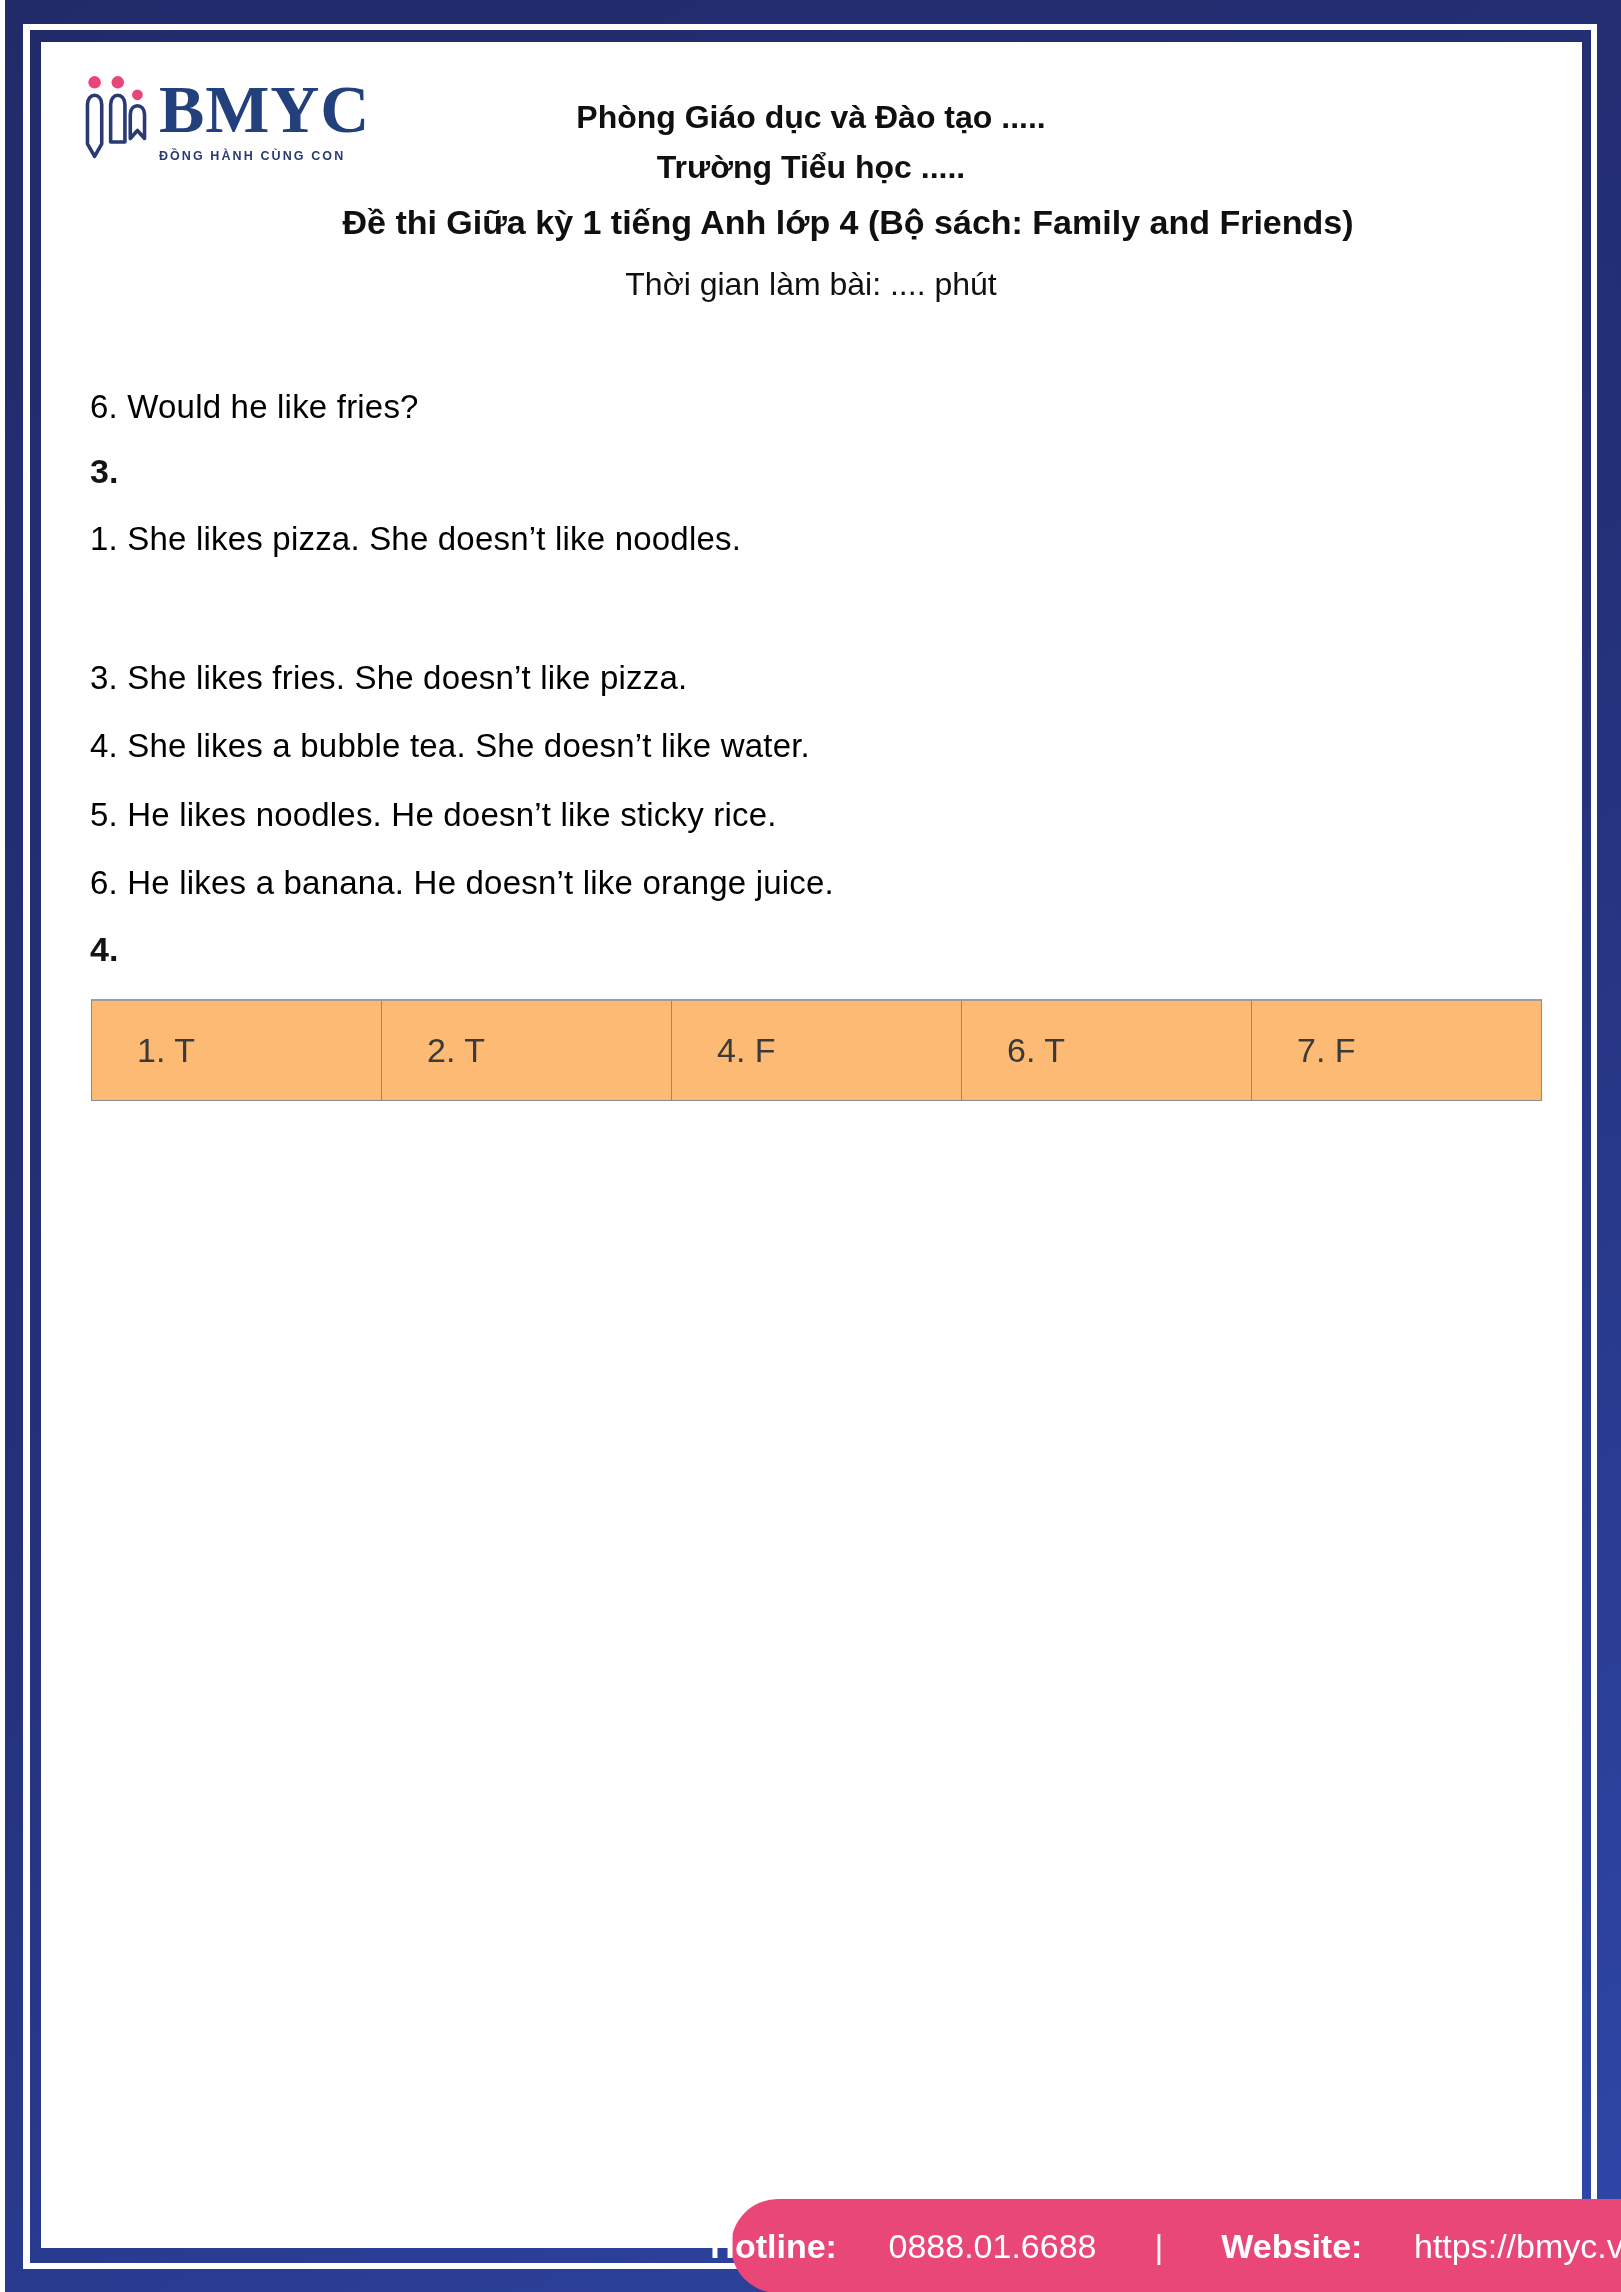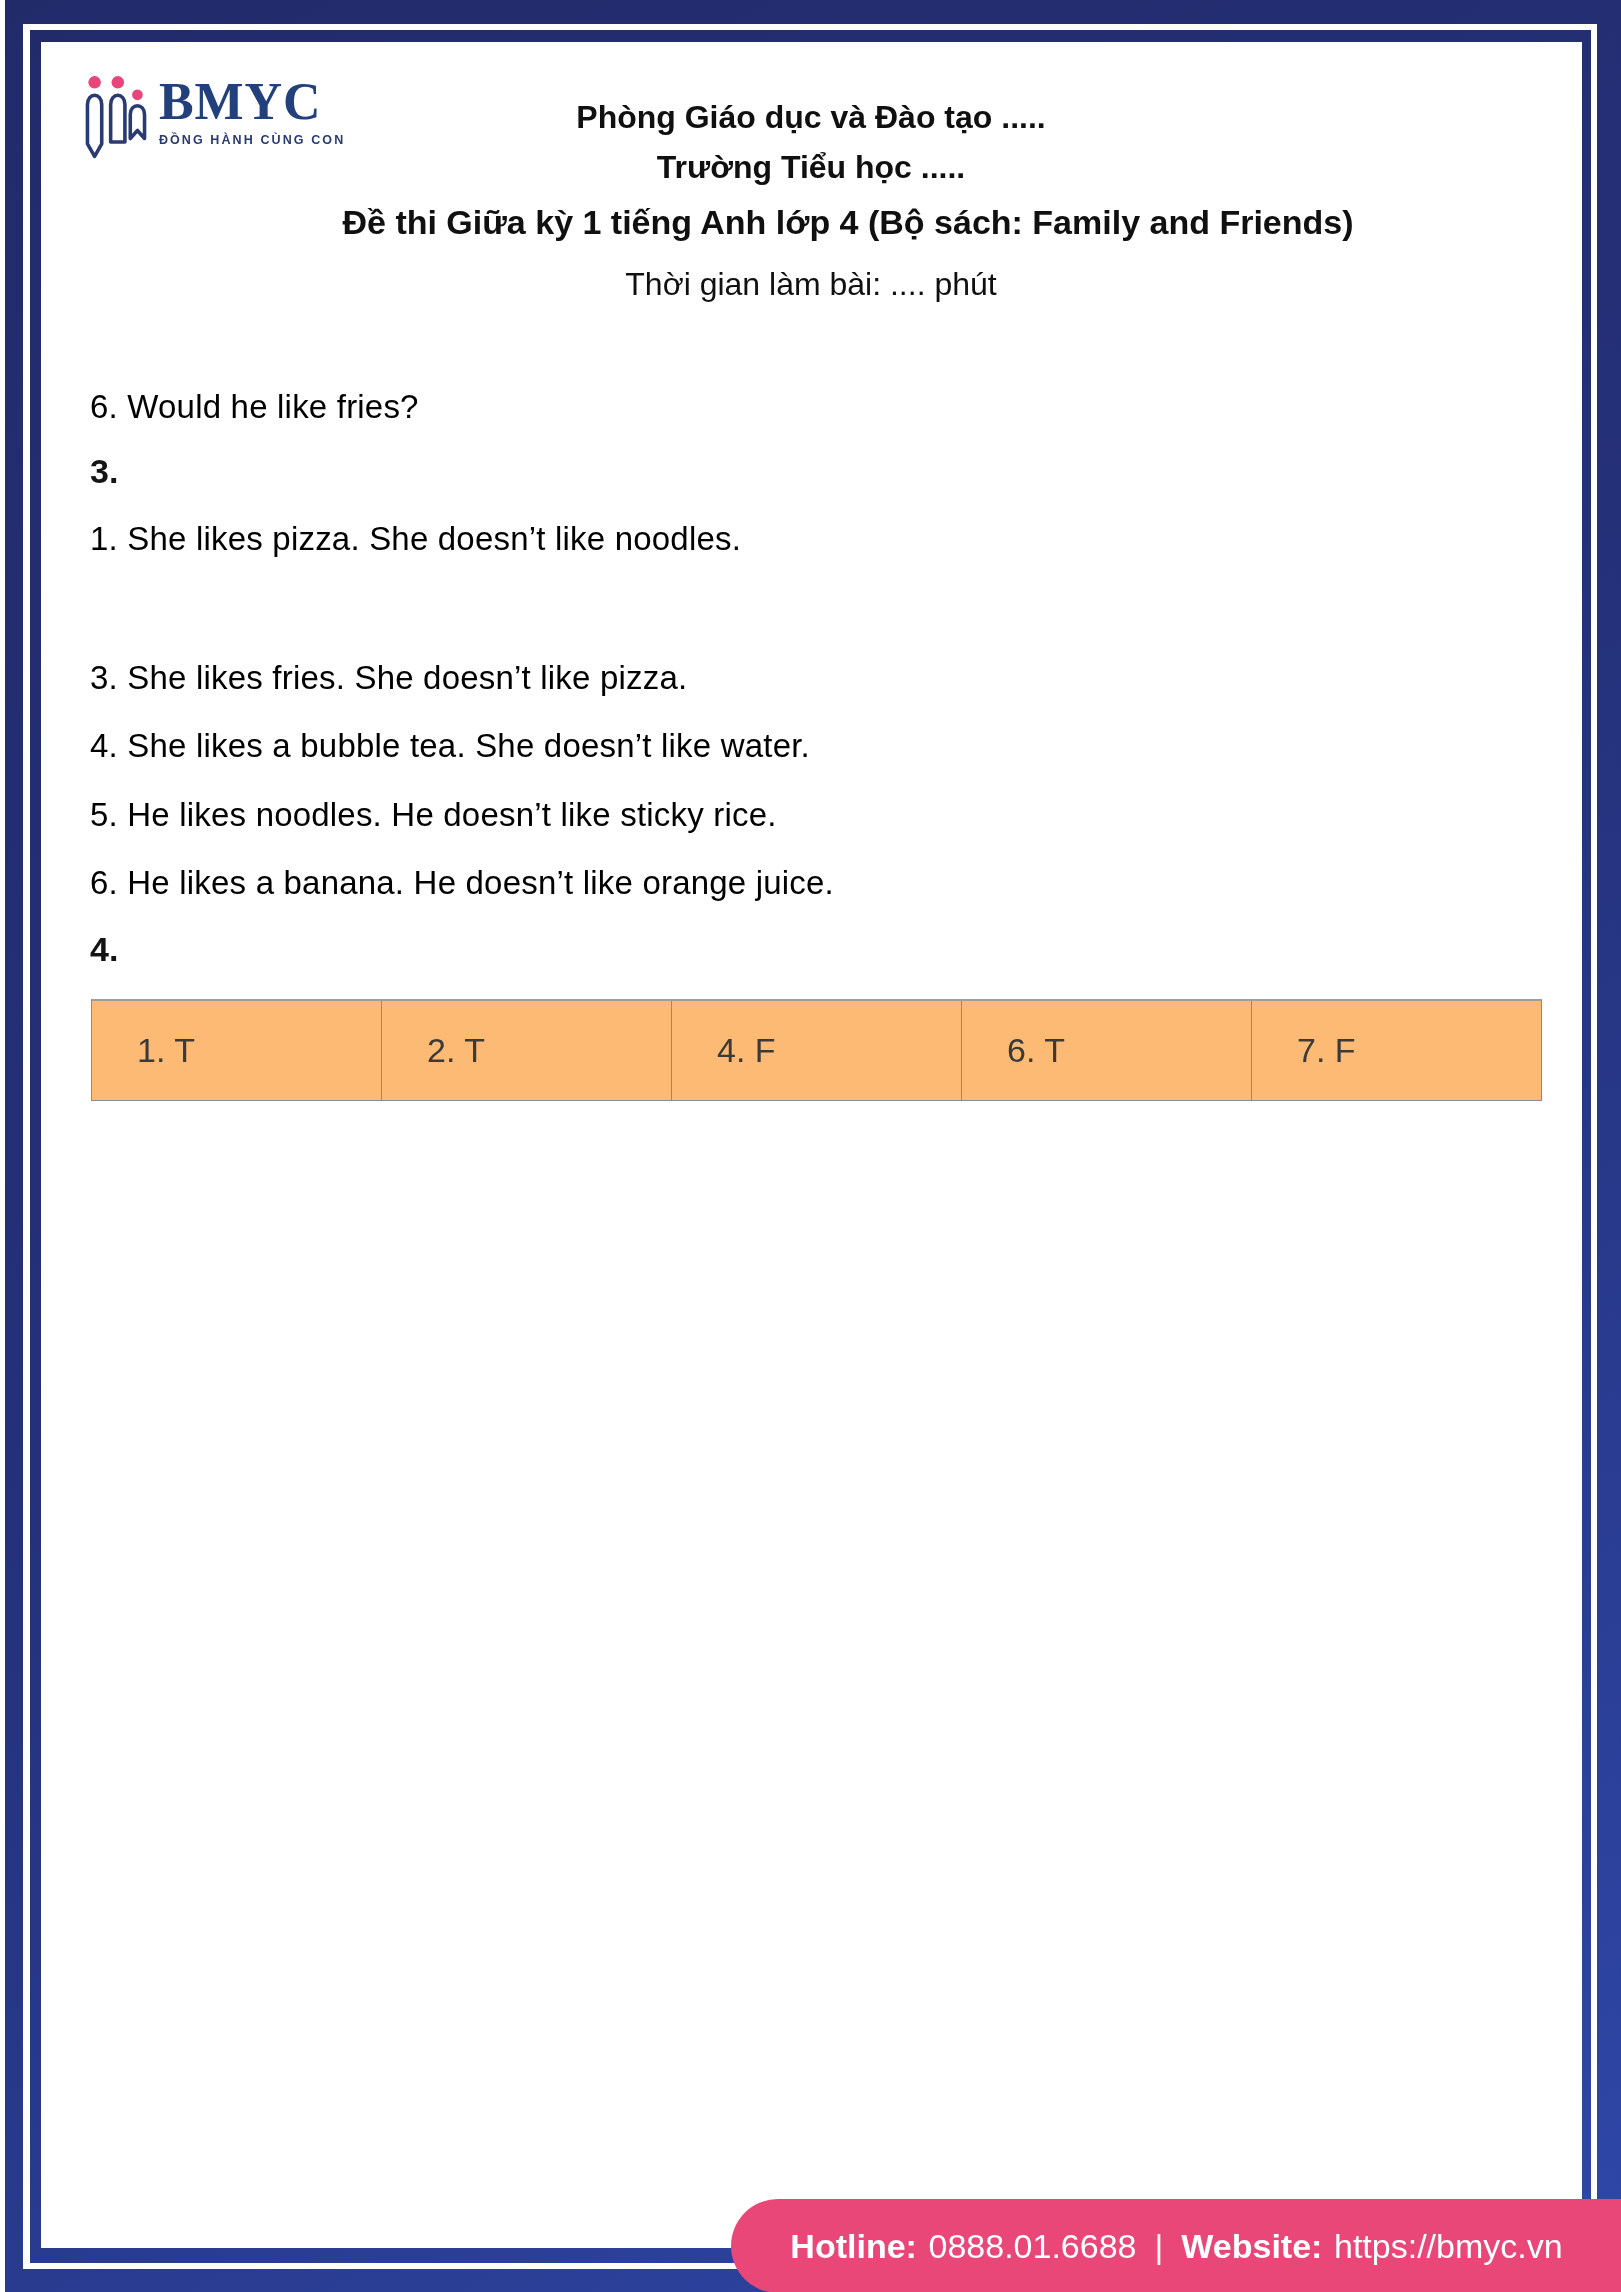--- a/index.html
+++ b/index.html
@@ -15,21 +15,21 @@
     background:linear-gradient(150deg,#222b6a 0%,#243078 45%,#2e47a8 100%);}
   .frame-white{position:absolute;left:23px;top:24px;right:25px;bottom:24px;background:#ffffff;}
   .frame-inner{position:absolute;left:29.6px;top:30px;right:31px;bottom:30px;
     background:linear-gradient(150deg,#222b6a 0%,#243078 45%,#2e47a8 100%);}
   .page{position:absolute;left:41px;top:42px;right:40px;bottom:45px;background:#ffffff;}
 
   
   .logo{position:absolute;left:83px;top:75px;display:flex;align-items:flex-start;gap:9.9px;}
   .logo svg{display:block;}
   .logo-text{display:flex;flex-direction:column;}
-  .brand{font-family:"Liberation Serif","DejaVu Serif",serif;font-weight:700;font-size:52px;
+  .brand{font-family:"Liberation Serif","DejaVu Serif",serif;font-weight:700;font-size:68px;
     line-height:1.02;color:#21407c;letter-spacing:0.9px;}
   .tagline{font-size:12.5px;font-weight:700;color:#2a3a72;letter-spacing:2.1px;margin-top:4.5px;white-space:nowrap;}
 
   
   .hdr{position:absolute;left:0;width:1622px;text-align:center;color:#101010;line-height:47px;white-space:nowrap;}
   .hdr1{top:94px;font-size:32px;font-weight:700;}
   .hdr2{top:144px;font-size:32px;font-weight:700;}
   .hdr3{top:199px;font-size:34px;font-weight:800;padding-left:37px;}
   .hdr4{top:261px;font-size:32px;font-weight:400;}
 
@@ -41,21 +41,21 @@
   
   .answers{position:absolute;left:91px;top:999px;width:1451px;height:102px;display:flex;
     box-sizing:border-box;border:1.8px solid #8b8b8b;border-top:2.7px solid #9d9d9d;background:#fdba74;}
   .answers .cell{flex:1;box-sizing:border-box;border-right:1.8px solid #8b8b8b;display:flex;
     align-items:center;padding-left:45px;font-size:34px;color:#3a3a3a;}
   .answers .cell:last-child{border-right:none;}
 
   
   .footer-bar{position:absolute;left:731px;top:2199px;width:891px;height:94px;
     background:#e94778;border-radius:47px 0 0 47px;display:flex;align-items:center;
-    justify-content:center;color:#ffffff;font-size:34px;white-space:nowrap;z-index:5;}
+    justify-content:center;color:#ffffff;font-size:34px;white-space:nowrap;z-index:5;gap:40px;}
   .footer-bar .b{font-weight:700;margin-right:11.6px;}
   .footer-bar .sep{margin:0 18px;font-weight:400;opacity:.95;}
 </style>
 </head>
 <body>
 
 <div class="canvas">
 
   <div class="frame-outer"></div>
   <div class="frame-white"></div>

